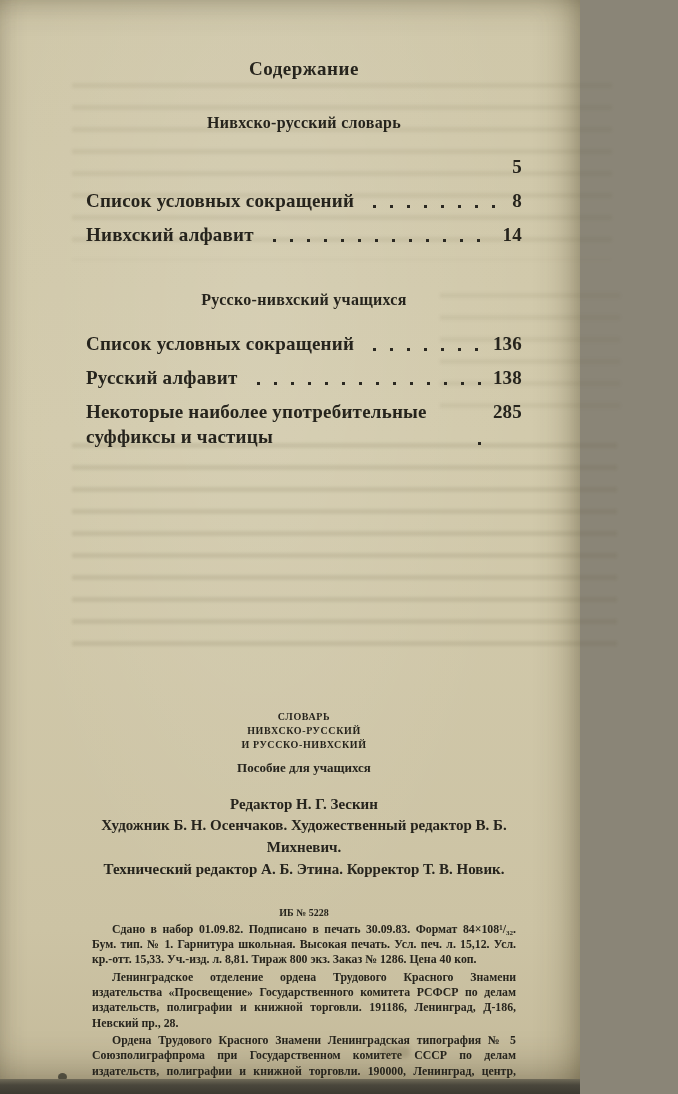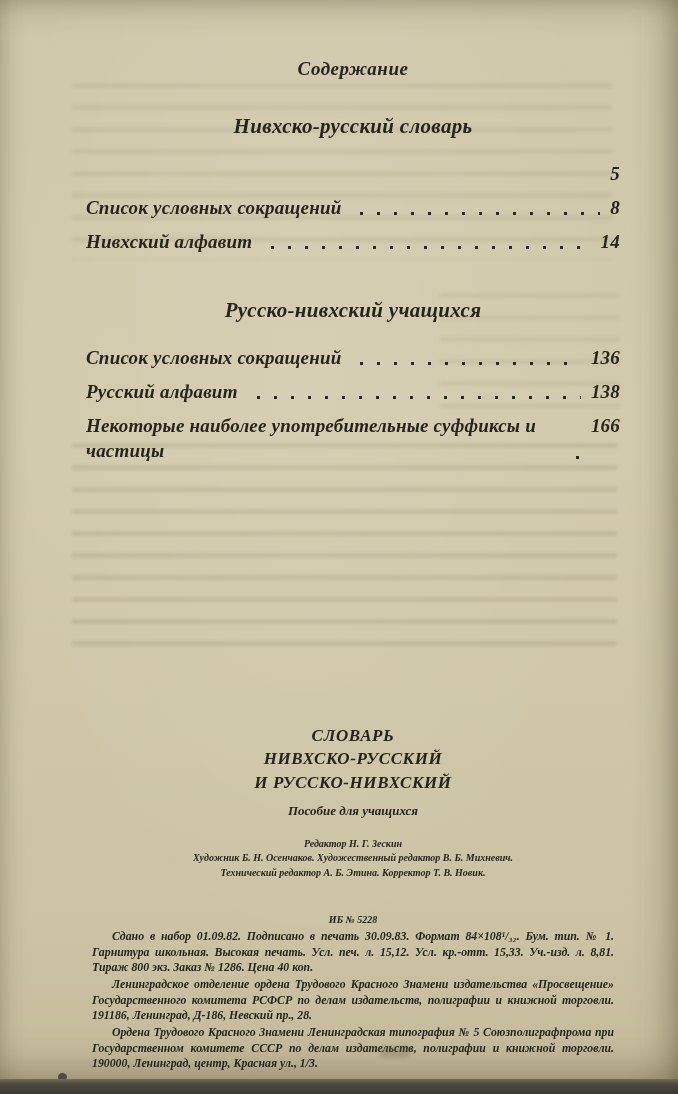--- a/index.html
+++ b/index.html
@@ -4,31 +4,30 @@
 <style>
   html, body { margin: 0; padding: 0; }
   body {
     width: 678px; height: 1094px;
     background: #8a8577;
     font-family: "Liberation Serif", "DejaVu Serif", serif;
     overflow: hidden;
   }
   .scan {
     position: relative;
-    width: 678px; height: 1094px;
+    width: 580px; height: 1094px;
     background:
       radial-gradient(ellipse at 45% 30%, rgba(255,255,255,0.10), rgba(0,0,0,0) 60%),
       linear-gradient(180deg, #cfc7a9 0%, #d2caac 40%, #ccc3a4 85%, #c4ba9a 100%);
     color: #26241d;
     box-shadow:
       inset -28px 0 38px -24px rgba(60,50,25,0.45),
       inset 20px 0 30px -24px rgba(60,50,25,0.30),
       inset 0 26px 34px -26px rgba(60,50,25,0.30),
       inset 0 -46px 40px -28px rgba(50,40,20,0.40);
-    font-style: italic;
   }
   
   .bleed {
     position: absolute;
     background: repeating-linear-gradient(
       180deg,
       rgba(0,0,0,0) 0px, rgba(0,0,0,0) 13px,
       rgba(100,92,60,0.16) 13px, rgba(100,92,60,0.16) 18px,
       rgba(0,0,0,0) 18px, rgba(0,0,0,0) 22px
     );
@@ -45,21 +44,21 @@
   }
   .page-title {
     text-align: center;
     font-size: 19px;
     font-weight: 700;
     letter-spacing: .5px;
     margin: 0 0 34px 0;
   }
   .section-heading {
     text-align: center;
-    font-size: 21px;
+    font-size: 16px;
     font-weight: 700;
     margin: 0 0 22px 0;
     letter-spacing: .3px;
   }
   .toc { margin-bottom: 44px; }
   .toc-row {
     display: flex;
     align-items: baseline;
     font-size: 19px;
     font-weight: 700;
@@ -79,23 +78,23 @@
     background-position: left bottom;
     min-width: 12px;
   }
   .leader.no-dots { background: none; }
   .toc-page { flex: 0 0 auto; white-space: nowrap; }
 
   .gap-big { height: 216px; }
 
   .colophon { text-align: center; }
   .colophon-author { font-size: 14px; font-weight: 700; margin: 0 0 8px 0; }
-  .colophon-title { font-size: 17px; font-weight: 700; line-height: 1.4; letter-spacing: .6px; margin: 0 0 8px 0; }
+  .colophon-title { font-size: 10px; font-weight: 700; line-height: 1.4; letter-spacing: .6px; margin: 0 0 8px 0; }
   .colophon-subtitle { font-size: 13px; font-weight: 700; margin: 0 0 18px 0; }
-  .credits { font-size: 10px; font-weight: 700; line-height: 1.45; margin: 0 0 34px 0; }
+  .credits { font-size: 15px; font-weight: 700; line-height: 1.45; margin: 0 0 26px 0; }
   .ib-line { font-size: 10px; font-weight: 700; margin: 0 0 4px 0; text-align: center; }
   .imprint {
     text-align: justify;
     font-size: 11.8px;
     font-weight: 700;
     line-height: 1.3;
     margin: 0 6px 0 6px;
   }
   .imprint p { margin: 0 0 2px 0; text-indent: 20px; }
 
@@ -163,21 +162,21 @@
           <span class="toc-page">136</span>
         </div>
         <div class="toc-row">
           <span class="toc-label">Русский алфавит</span>
           <span class="leader"></span>
           <span class="toc-page">138</span>
         </div>
         <div class="toc-row">
           <span class="toc-label">Некоторые наиболее употребительные суффиксы и частицы</span>
           <span class="leader"></span>
-          <span class="toc-page">166</span>
+          <span class="toc-page">285</span>
         </div>
       </div>
     </div>
 
     <div class="gap-big"></div>
 
     <div class="colophon">
       <p class="colophon-title">
         <span>СЛОВАРЬ</span><br>
         <span>НИВХСКО-РУССКИЙ</span><br>

